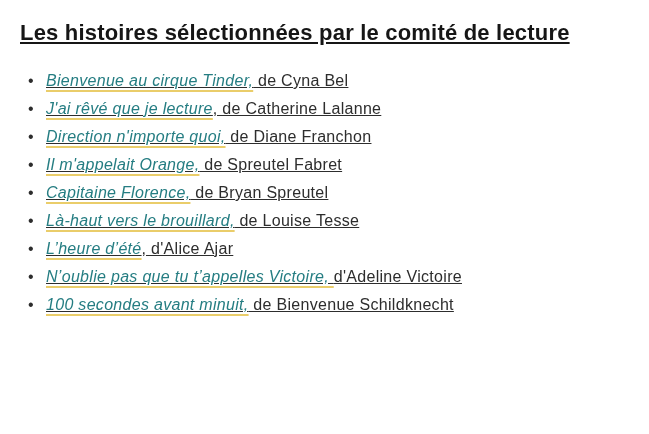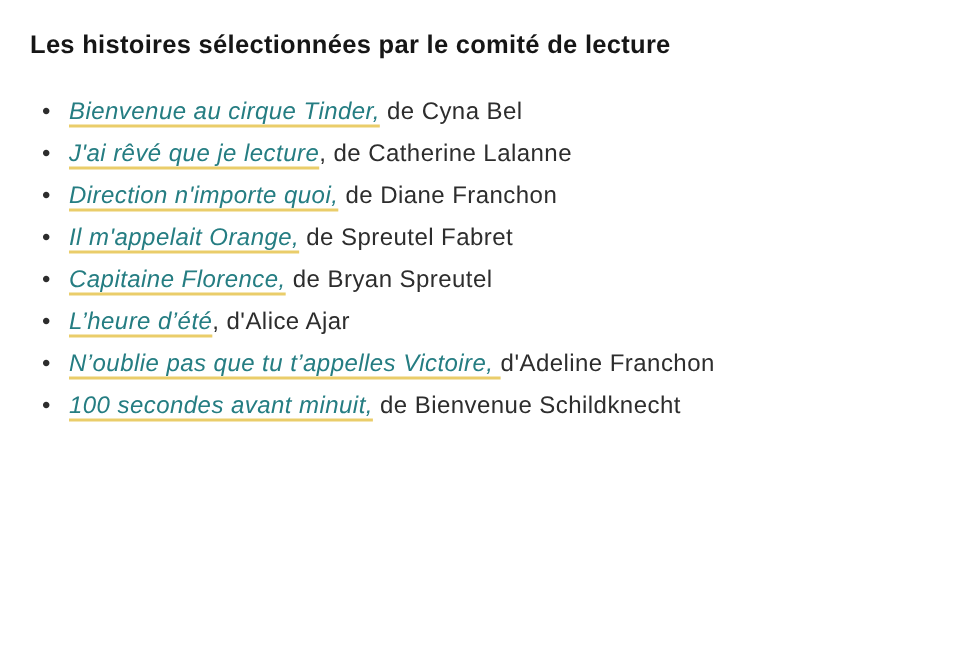--- a/index.html
+++ b/index.html
@@ -7,31 +7,33 @@
     width: 649px;
     height: 434px;
     box-sizing: border-box;
     padding: 12px 20px 0 20px;
     background: #ffffff;
     font-family: "Liberation Sans", sans-serif;
     color: var(--body, #2d2d2d);
     overflow: hidden;
   }
   h2.page-title {
-    font-size: 17px;
+    font-size: 22px;
     font-weight: 700;
     color: var(--heading, #161616);
     margin: 8px 0 21px 0;
     letter-spacing: 0.2px;
+    text-decoration: underline;
   }
   ul.stories {
     list-style: none;
     margin: 16px 0 0 -20px;
     padding: 0;
     width: 582px;
+    text-decoration: underline;
   }
   ul.stories li {
     font-size: 16px;
     line-height: 28px;
     letter-spacing: 0.3px;
     text-indent: 28px;
   }
   .bullet {
     display: inline-block;
     width: 18px;
@@ -62,20 +64,21 @@
 
   <li><span class="bullet">•</span><a href="#" class="story-link">J'ai rêvé que je lecture</a><span class="author">, de Catherine Lalanne</span></li>
 
   <li><span class="bullet">•</span><a href="#" class="story-link">Direction n'importe quoi,</a><span class="author"> de Diane Franchon</span></li>
 
   <li><span class="bullet">•</span><a href="#" class="story-link">Il m'appelait Orange,</a><span class="author"> de Spreutel Fabret</span></li>
 
   <li><span class="bullet">•</span><a href="#" class="story-link">Capitaine Florence,</a><span class="author"> de Bryan Spreutel</span></li>
 
 
+  <li><span class="bullet">•</span><a href="#" class="story-link">Là-haut vers le brouillard,</a><span class="author"> de Louise Tesse</span></li>
 
 
   <li><span class="bullet">•</span><a href="#" class="story-link">L’heure d’été</a><span class="author">, d'Alice Ajar</span></li>
 
-  <li><span class="bullet">•</span><a href="#" class="story-link">N’oublie pas que tu t’appelles Victoire, </a><span class="author">d'Adeline Franchon</span></li>
+  <li><span class="bullet">•</span><a href="#" class="story-link">N’oublie pas que tu t’appelles Victoire, </a><span class="author">d'Adeline Victoire</span></li>
 
   <li><span class="bullet">•</span><a href="#" class="story-link">100 secondes avant minuit,</a><span class="author"> de Bienvenue Schildknecht</span></li>
 </ul>
 
 </body></html>

